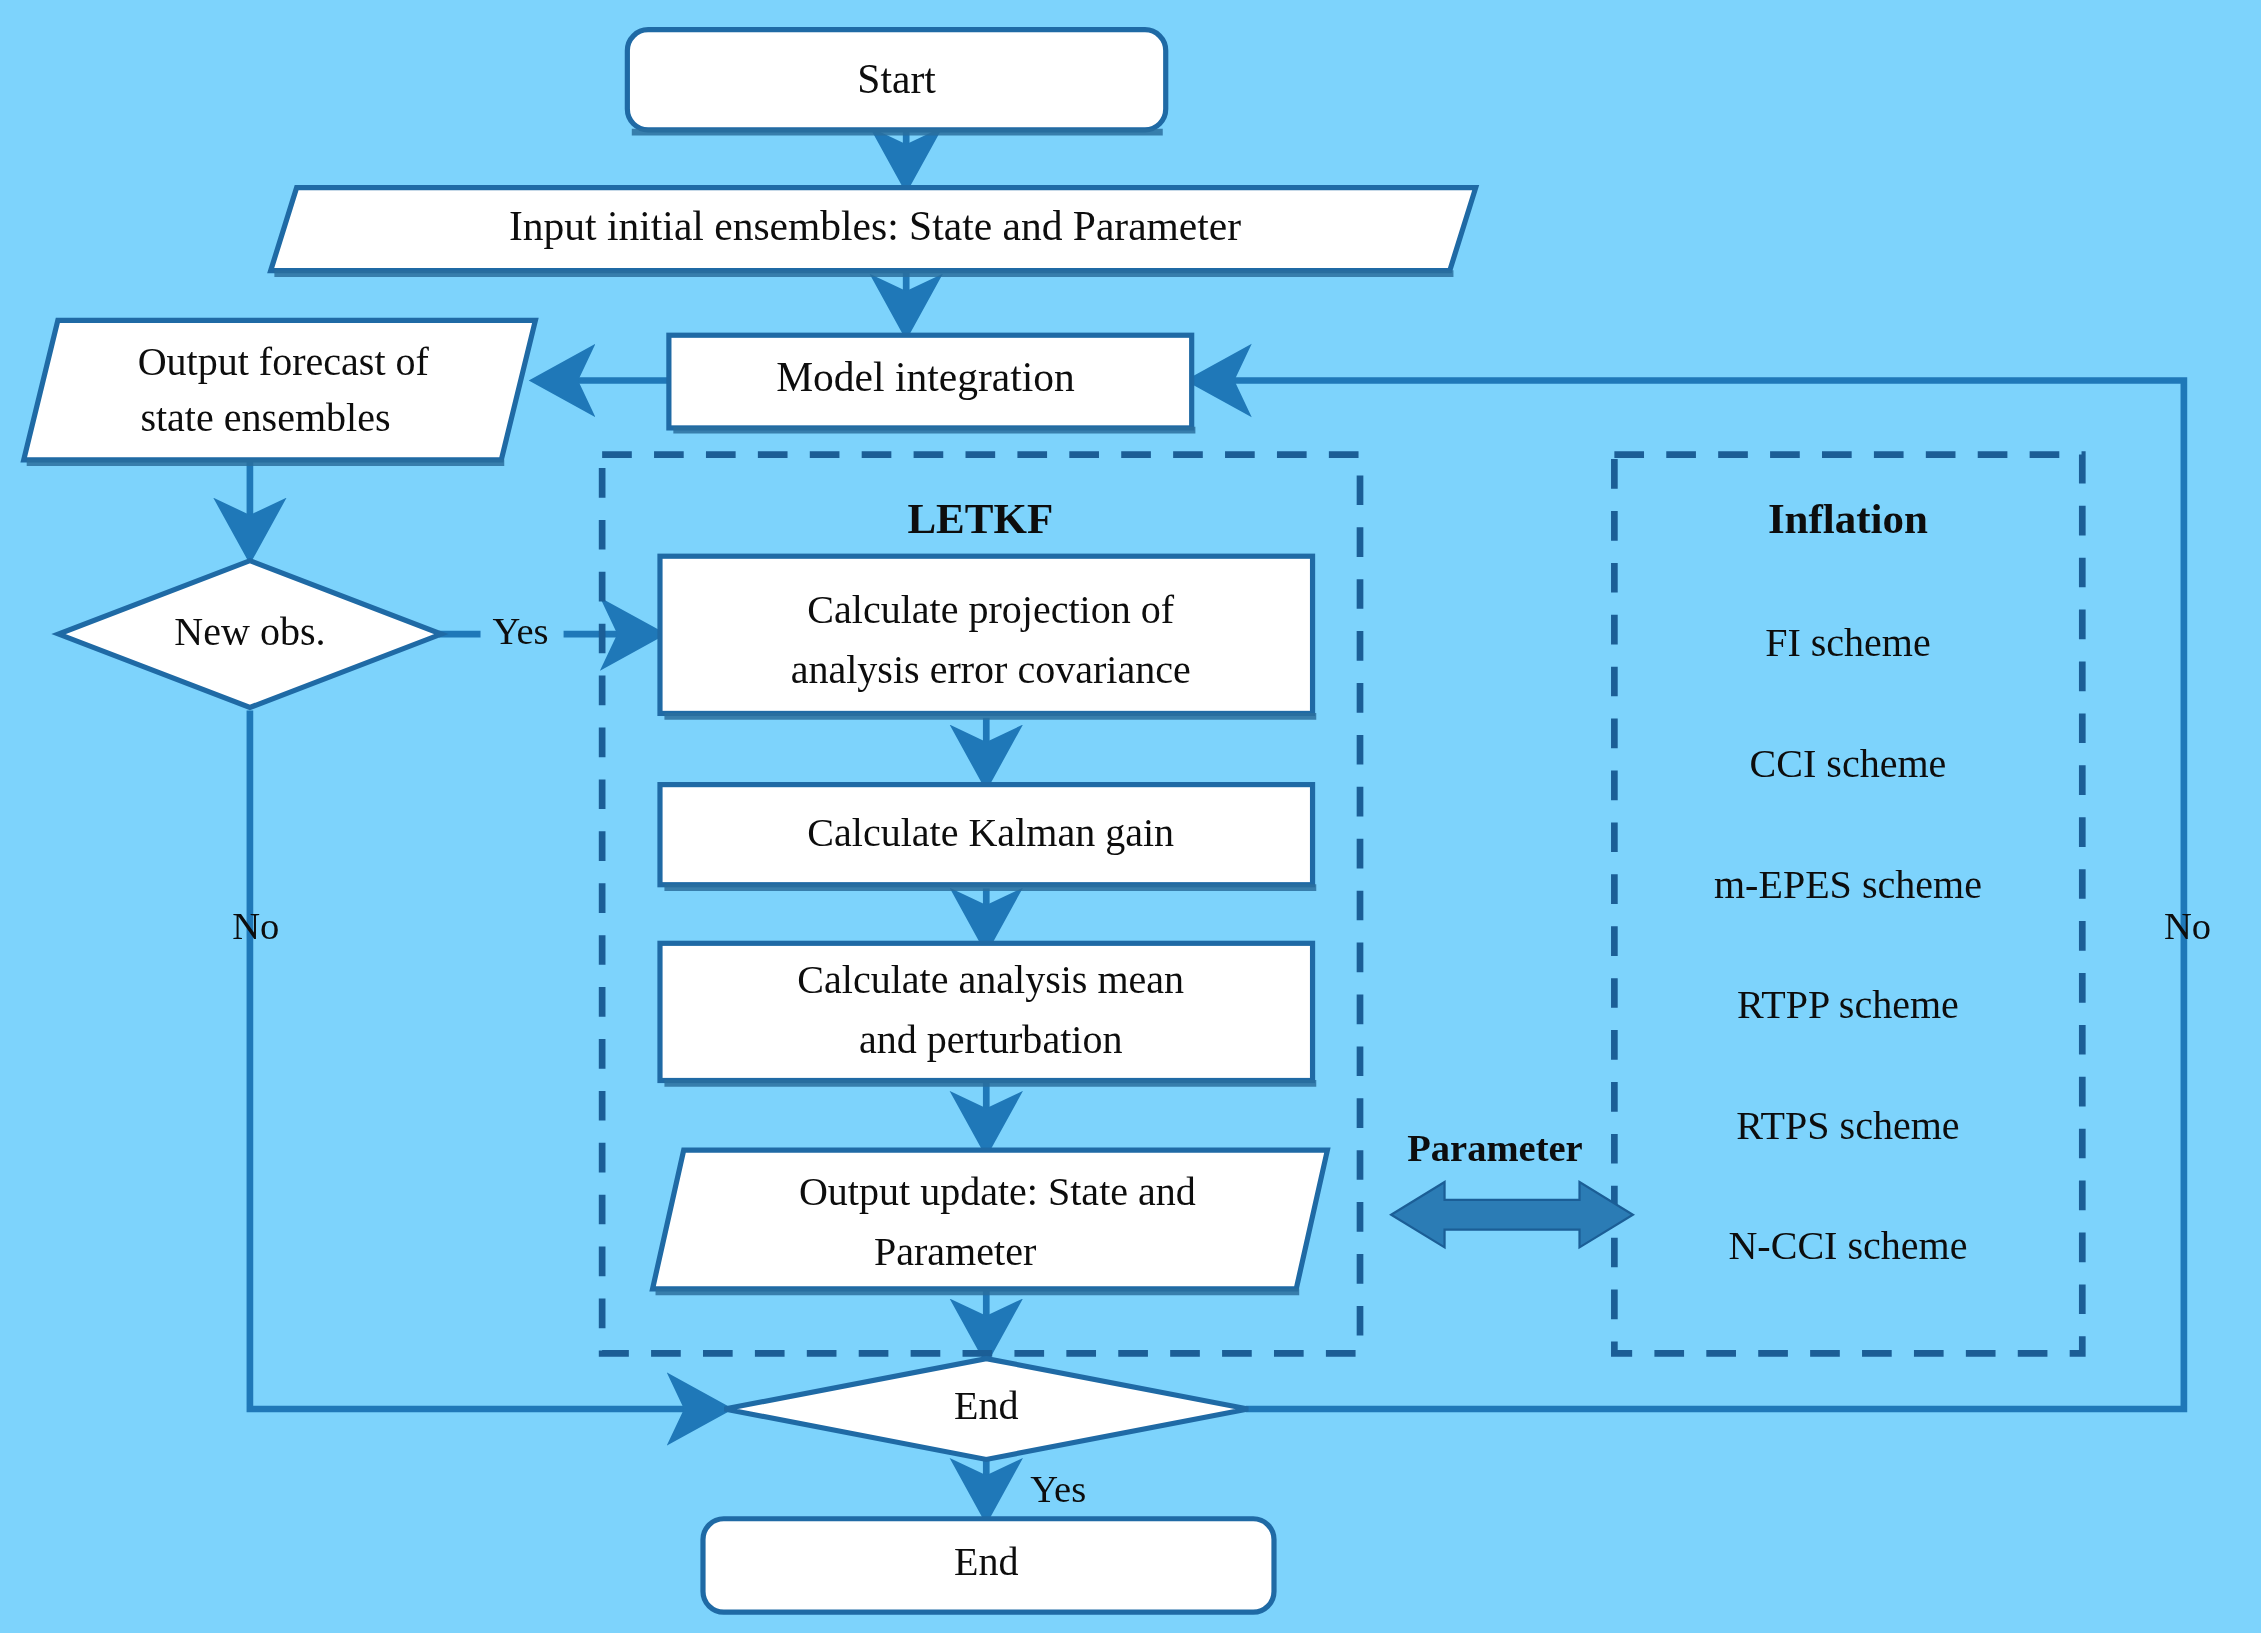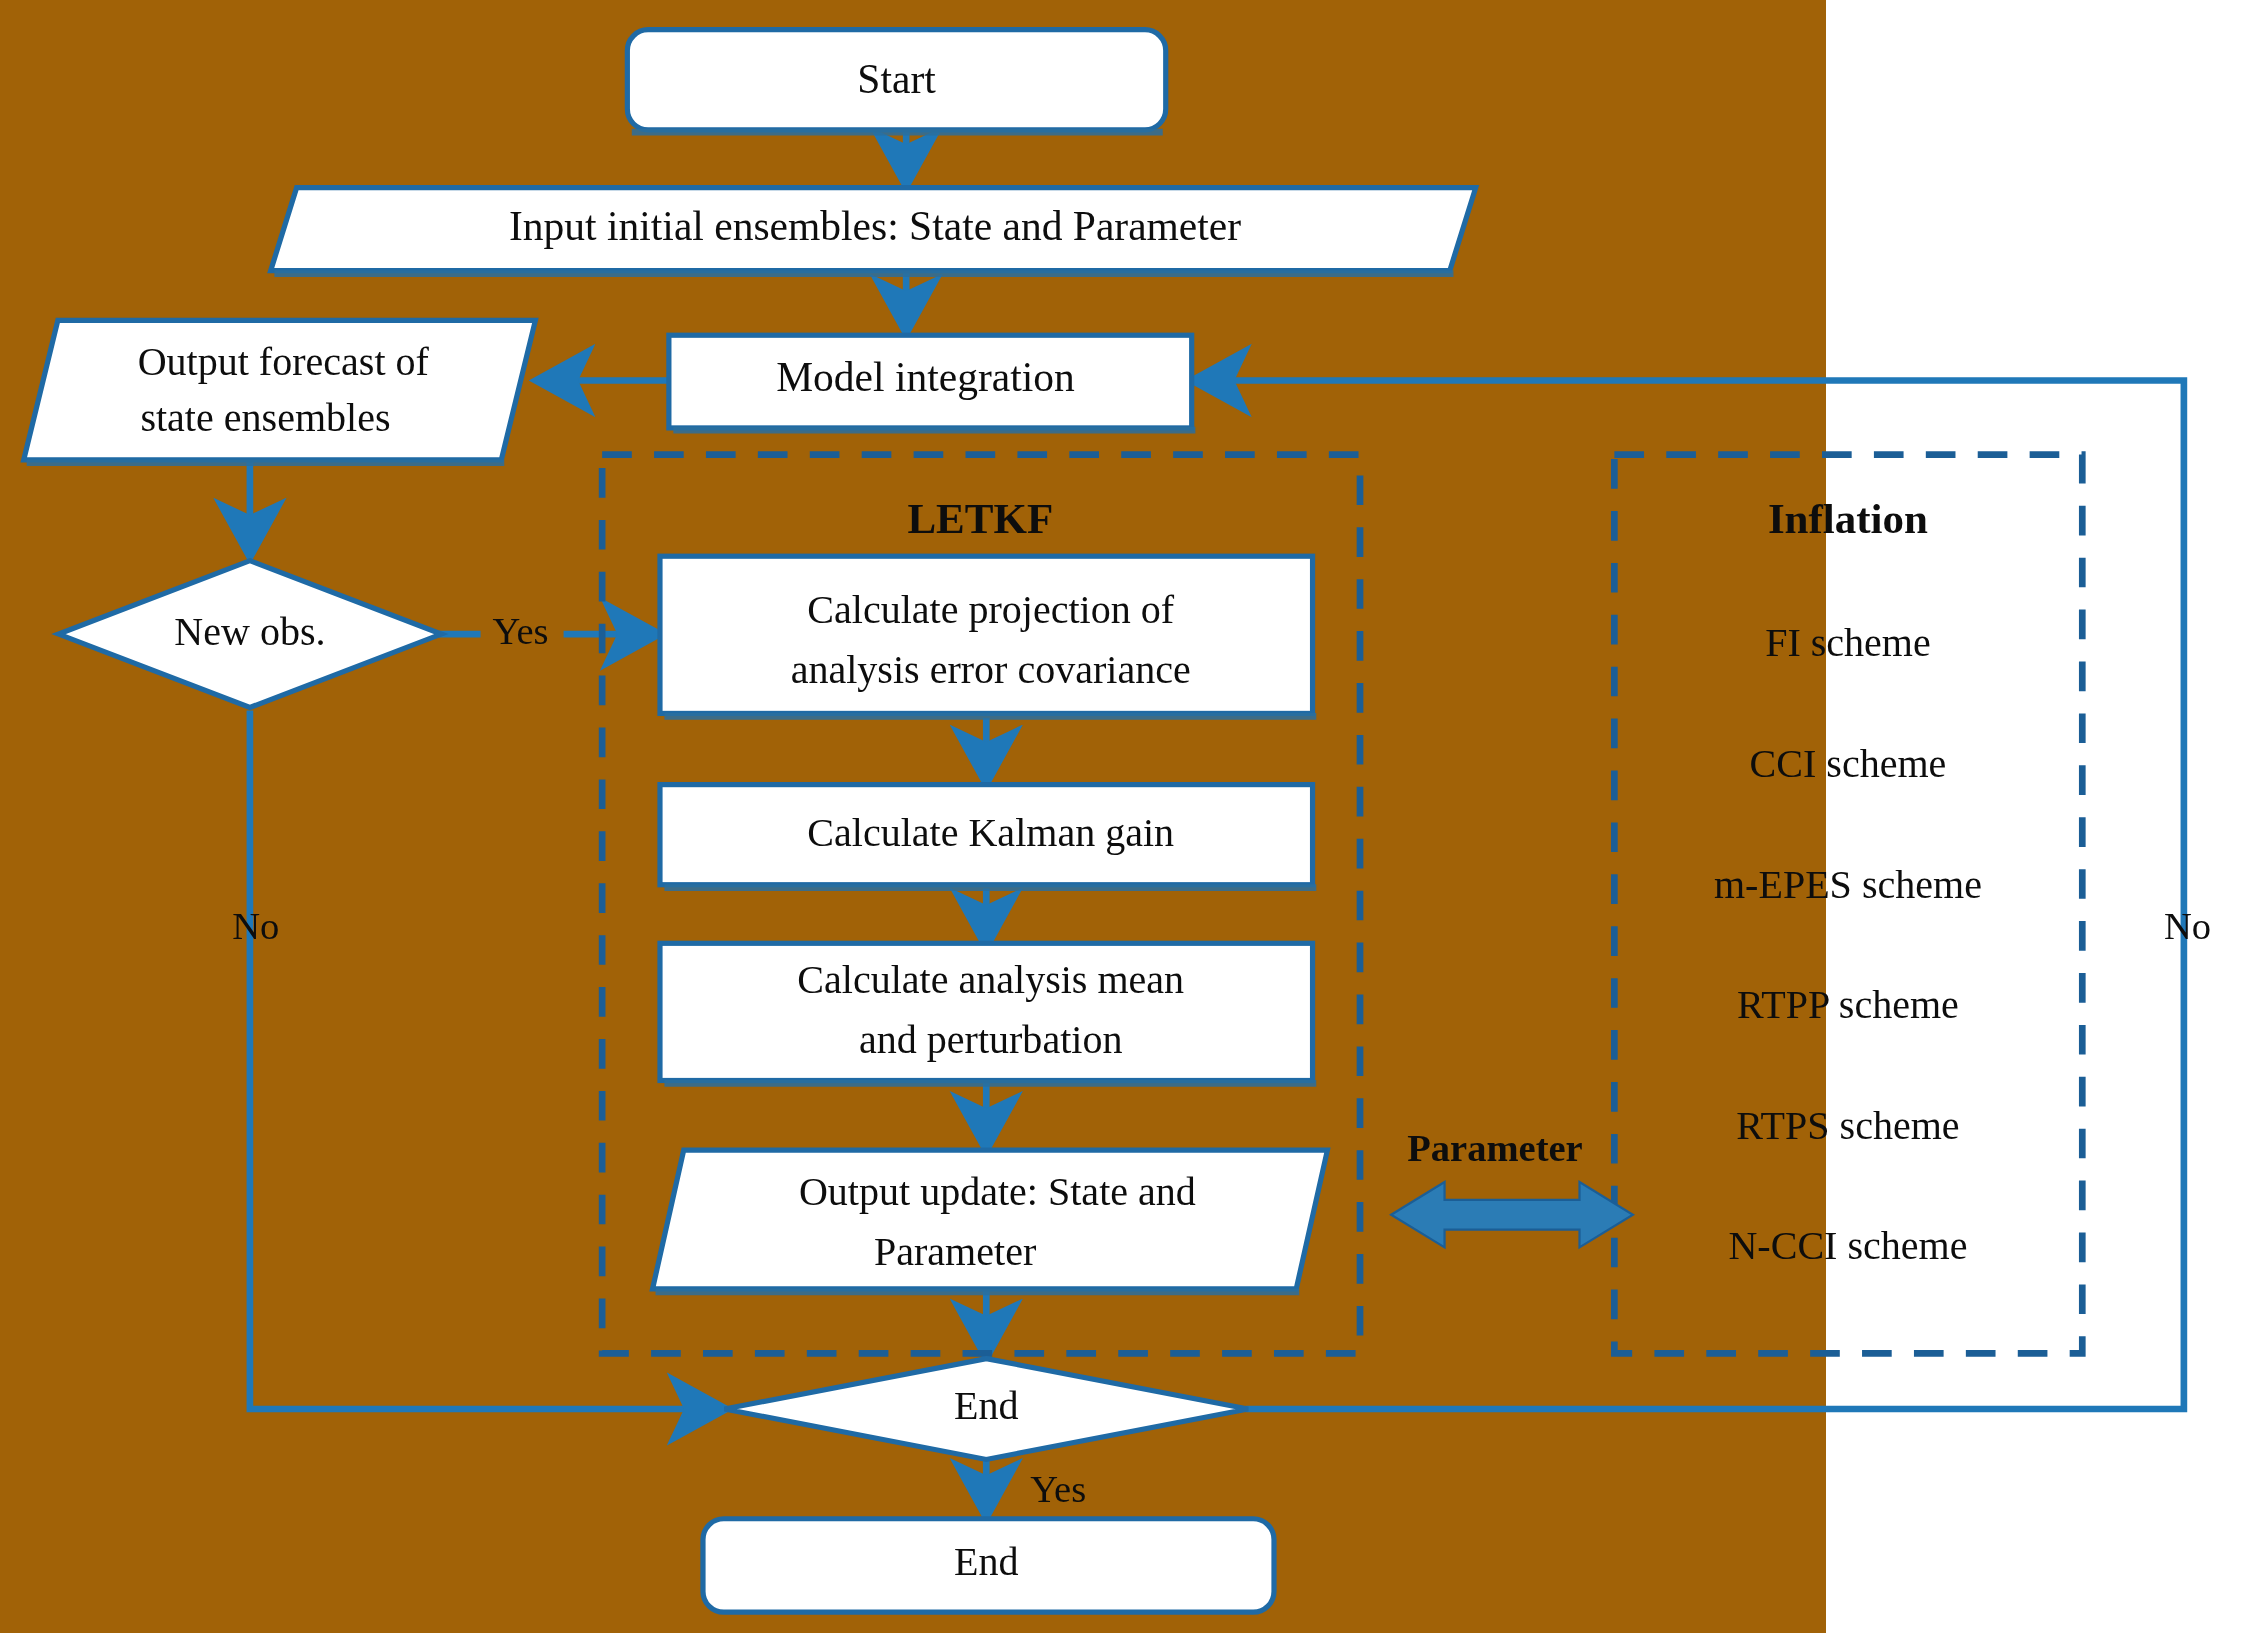--- a/index.html
+++ b/index.html
@@ -9,23 +9,23 @@
     background: #ffffff;
   }
   body {
     width: 2261px;
     height: 1633px;
     font-family: "Liberation Serif", "DejaVu Serif", serif;
     overflow: hidden;
   }
   #flowchart-root {
     position: relative;
-    width: 1826px;
+    width: 2261px;
     height: 1633px;
-    background: #a16207;
+    background: #7dd3fc;
   }
   svg#diagram {
     display: block;
     width: 2261px;
     height: 1633px;
   }
   .node-text {
     font-family: "Liberation Serif", "DejaVu Serif", serif;
     font-size: 54px;
     fill: #0d0d0d;

